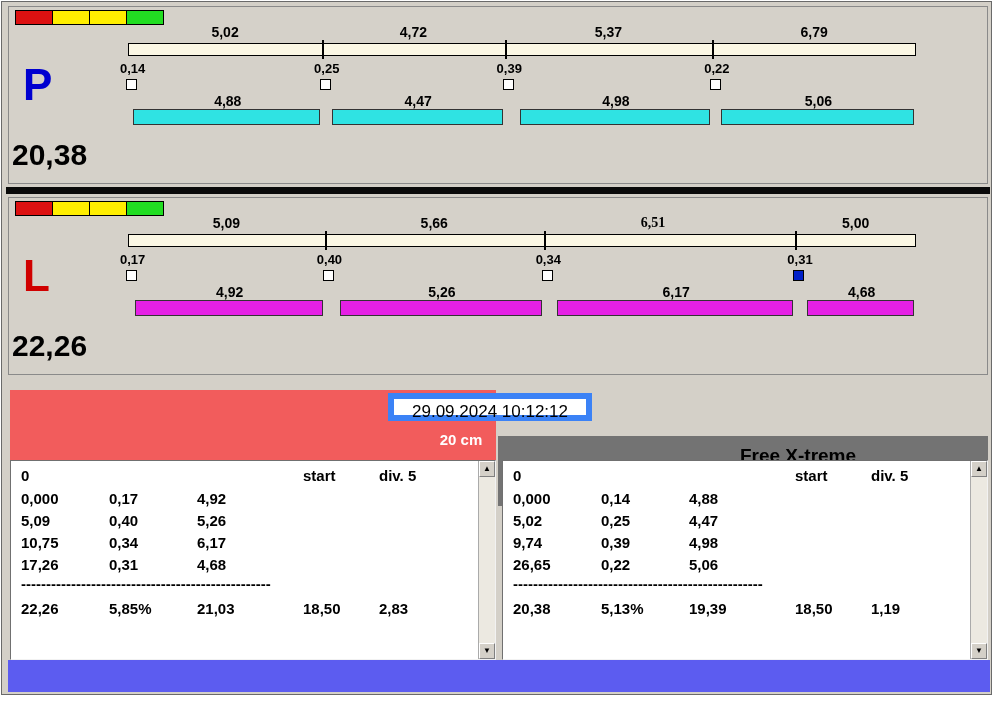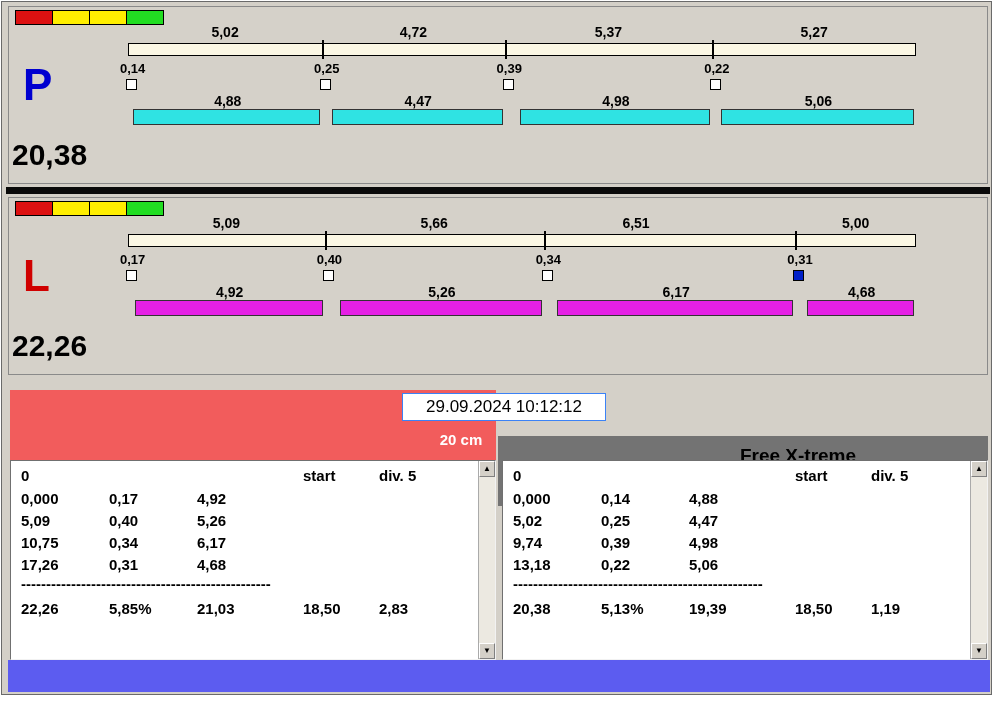--- a/index.html
+++ b/index.html
@@ -41,22 +41,22 @@
                font-size:19px; font-weight:bold; color:#000; }
   #team-header-1 .team-name { left:110px; width:380px; }
   .team-dogs { position:absolute; top:42px; left:0; width:390px; text-align:center;
                font-size:14px; font-weight:bold; color:#fff; }
   #team-header-1 .team-dogs { left:110px; width:380px; }
   .team-height { position:absolute; top:41px; width:62px; text-align:center;
                  font-size:15px; font-weight:bold; color:#fff; }
   #team-header-0 .team-height { left:420px; }
   #team-header-1 .team-height { left:16px; }
 
-  .datetime { position:absolute; left:394px; top:3px; width:204px; height:28px;
-              background:#fff; border:1px solid #3b82f6; text-align:center;
+  .datetime { position:absolute; left:380px; top:3px; width:204px; height:28px;
+              background:#fff; border:6px solid #3b82f6; text-align:center;
               font-size:17px; line-height:26px; color:#000; z-index:5; }
 
   .ttable { position:absolute; top:70px; width:486px; height:200px; background:#fff;
             border:1px solid; border-color:#707070 #f2f2f2 #f2f2f2 #707070; }
   #table-0 { left:2px; }
   #table-1 { left:494px; }
   .tcell { position:absolute; font-size:15px; font-weight:bold; white-space:pre; color:#000; }
 
   .vscroll { position:absolute; top:0; right:0; bottom:0; width:17px;
              background:#ece9e1; border-left:1px solid #aaa; }
@@ -81,21 +81,21 @@
         <div class="light" style="background: rgb(34, 221, 34);"></div>
       </div>
     <div class="lane-chart">
         <div class="cream-bar"></div>
         <div class="tick" style="left: 313.1px;"></div>
         <div class="tick" style="left: 495.601px;"></div>
         <div class="tick" style="left: 703.234px;"></div>
         <div class="seg-label" style="left: 181.05px;">5,02</div>
         <div class="seg-label" style="left: 369.35px;">4,72</div>
         <div class="seg-label" style="left: 564.417px;">5,37</div>
-        <div class="seg-label" style="left: 770.117px;">5,27</div>
+        <div class="seg-label" style="left: 770.117px;">6,79</div>
         <div class="cross-label" style="left: 111px;">0,14</div>
         <div class="checkbox" style="left: 117px;"></div>
         <div class="cross-label" style="left: 305.1px;">0,25</div>
         <div class="checkbox" style="left: 311.1px;"></div>
         <div class="cross-label" style="left: 487.601px;">0,39</div>
         <div class="checkbox" style="left: 493.601px;"></div>
         <div class="cross-label" style="left: 695.234px;">0,22</div>
         <div class="checkbox" style="left: 701.234px;"></div>
         <div class="dog-label" style="left: 183.757px;">4,88</div>
         <div class="dog-bar" style="left: 124.413px; width: 186.687px; background: rgb(47, 227, 227);"></div>
@@ -119,21 +119,21 @@
         <div class="light" style="background: rgb(255, 238, 0);"></div>
         <div class="light" style="background: rgb(34, 221, 34);"></div>
       </div>
     <div class="lane-chart">
         <div class="cream-bar"></div>
         <div class="tick" style="left: 315.807px;"></div>
         <div class="tick" style="left: 534.653px;"></div>
         <div class="tick" style="left: 786.364px;"></div>
         <div class="seg-label" style="left: 182.403px;">5,09</div>
         <div class="seg-label" style="left: 390.23px;">5,66</div>
-        <div class="seg-label" style="left: 592px;">6,51</div>
+        <div class="seg-label" style="left: 609px; font-family: Liberation Serif, serif;">6,51</div>
         <div class="seg-label" style="left: 811.682px;">5,00</div>
         <div class="cross-label" style="left: 111px;">0,17</div>
         <div class="checkbox" style="left: 117px;"></div>
         <div class="cross-label" style="left: 307.807px;">0,40</div>
         <div class="checkbox" style="left: 313.807px;"></div>
         <div class="cross-label" style="left: 526.653px;">0,34</div>
         <div class="checkbox" style="left: 532.653px;"></div>
         <div class="cross-label" style="left: 778.364px;">0,31</div>
         <div class="checkbox" style="left: 784.364px; background: rgb(0, 32, 200);"></div>
         <div class="dog-label" style="left: 185.69px;">4,92</div>
@@ -200,21 +200,21 @@
         <div class="tcell" style="left: 368px; top: 6px;">div. 5</div>
         <div class="tcell" style="left: 10px; top: 29px;">0,000</div>
         <div class="tcell" style="left: 98px; top: 29px;">0,14</div>
         <div class="tcell" style="left: 186px; top: 29px;">4,88</div>
         <div class="tcell" style="left: 10px; top: 51px;">5,02</div>
         <div class="tcell" style="left: 98px; top: 51px;">0,25</div>
         <div class="tcell" style="left: 186px; top: 51px;">4,47</div>
         <div class="tcell" style="left: 10px; top: 73px;">9,74</div>
         <div class="tcell" style="left: 98px; top: 73px;">0,39</div>
         <div class="tcell" style="left: 186px; top: 73px;">4,98</div>
-        <div class="tcell" style="left: 10px; top: 95px;">13,18</div>
+        <div class="tcell" style="left: 10px; top: 95px;">26,65</div>
         <div class="tcell" style="left: 98px; top: 95px;">0,22</div>
         <div class="tcell" style="left: 186px; top: 95px;">5,06</div>
         <div class="tcell" style="left: 10px; top: 114px;">--------------------------------------------------</div>
         <div class="tcell" style="left: 10px; top: 139px;">20,38</div>
         <div class="tcell" style="left: 98px; top: 139px;">5,13%</div>
         <div class="tcell" style="left: 186px; top: 139px;">19,39</div>
         <div class="tcell" style="left: 292px; top: 139px;">18,50</div>
         <div class="tcell" style="left: 368px; top: 139px;">1,19</div>
       </div>
 

